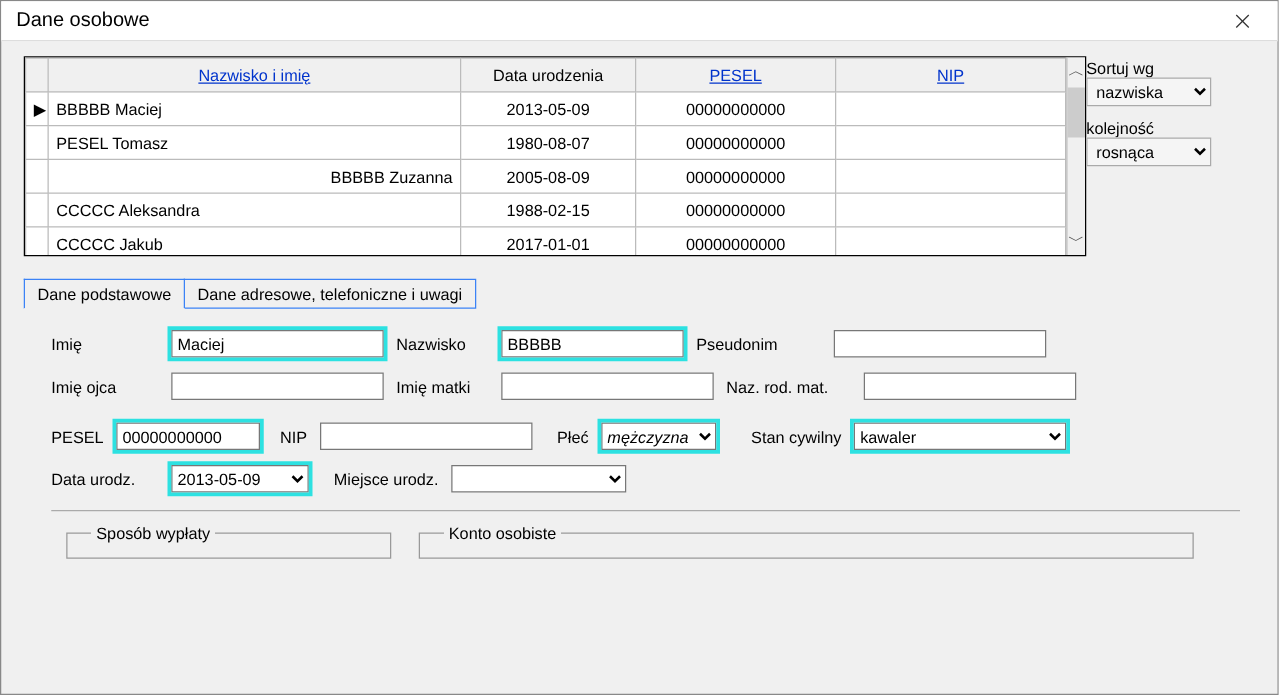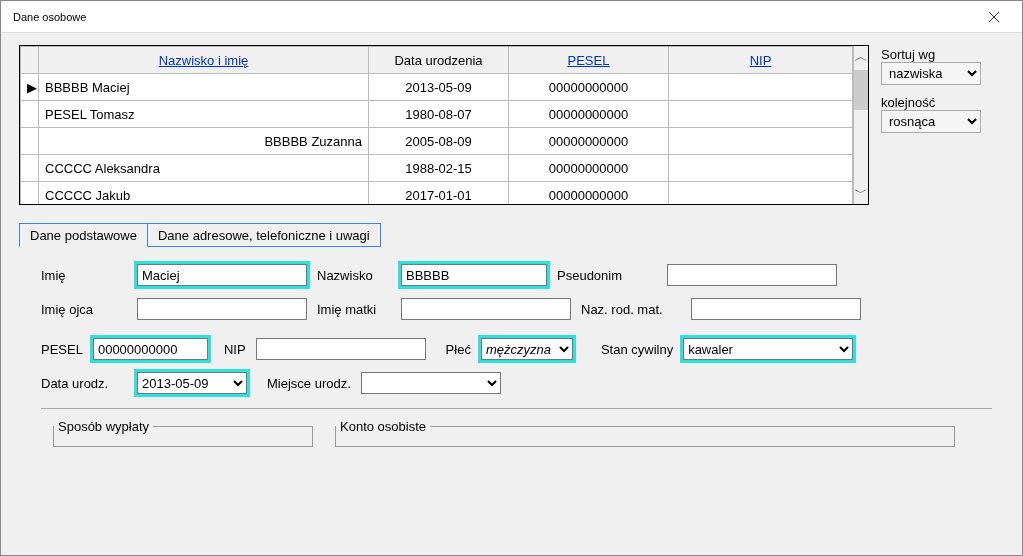--- a/index.html
+++ b/index.html
@@ -20,38 +20,38 @@
   .titlebar {
     height: 32px;
     background: #fff;
     border-bottom: 1px solid #ddd;
     display: flex;
     align-items: center;
     justify-content: space-between;
     padding: 0 8px 0 12px;
   }
   .titlebar-text {
-    font-size: 11px;
+    font-size: 16px;
   }
   .close-btn {
     width: 40px;
     height: 28px;
     display: flex;
     align-items: center;
     justify-content: center;
     cursor: pointer;
   }
   .close-btn svg { stroke:#333; stroke-width:1; }
 
   .content {
     padding: 12px 18px;
     position: relative;
   }
 
-  .top-area { display:flex; gap:12px; }
+  .top-area { display:flex; gap:0; }
 
   
   .table-wrap {
     border: 1px solid #000;
     background: #fff;
     flex: 0 0 850px;
     height: 160px;
     display:flex;
     flex-direction:row;
   }
@@ -170,21 +170,21 @@
   .w-ojca{width:170px;} .w-matki{width:170px;} .w-rodmat{width:170px;}
   .w-pesel{width:115px;} .w-nip{width:170px;}
   .w-plec{width:92px;font-style:italic;} .w-stan{width:170px;}
   .w-date{width:110px;} .w-miejsce{width:140px;}
   .w-doc{width:260px;} .w-docnr{width:205px;}
 
   .hr { border-top:1px solid #aaa; margin: 14px 0 10px 0; }
 
   fieldset.group {
     border:1px solid #999;
-    padding: 6px 0;
+    padding: 6px 19px;
     font-size:13px;
     margin-right: 20px;
   }
   fieldset.group legend { padding: 0 4px; }
   .bottom-row { display:flex; padding-left:10px; }
 </style>
 </head>
 <body>
 
 <div class="window">

